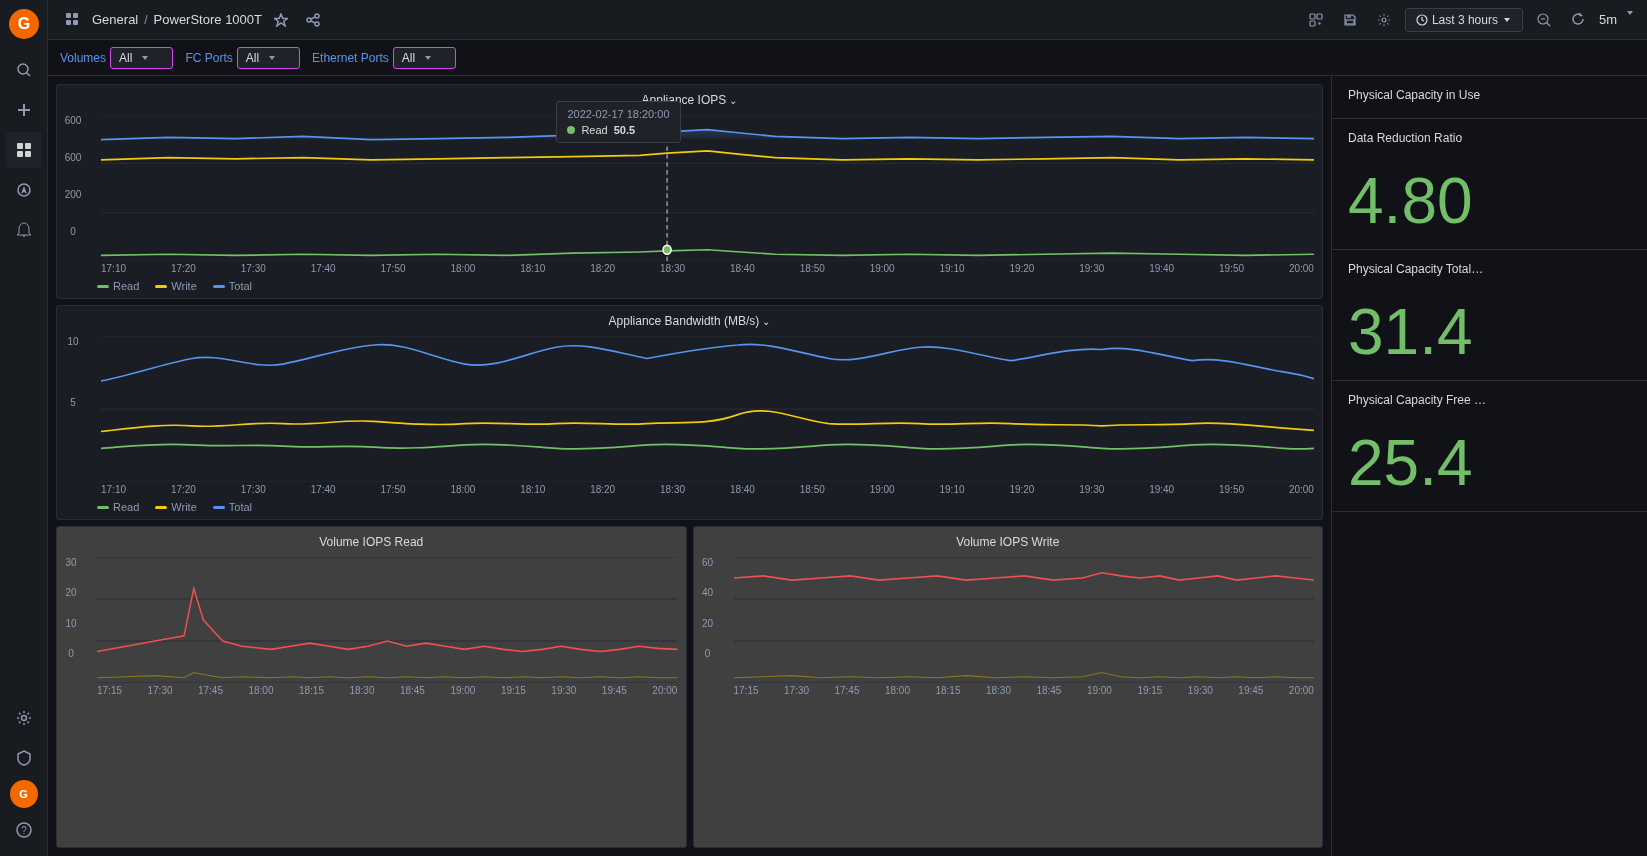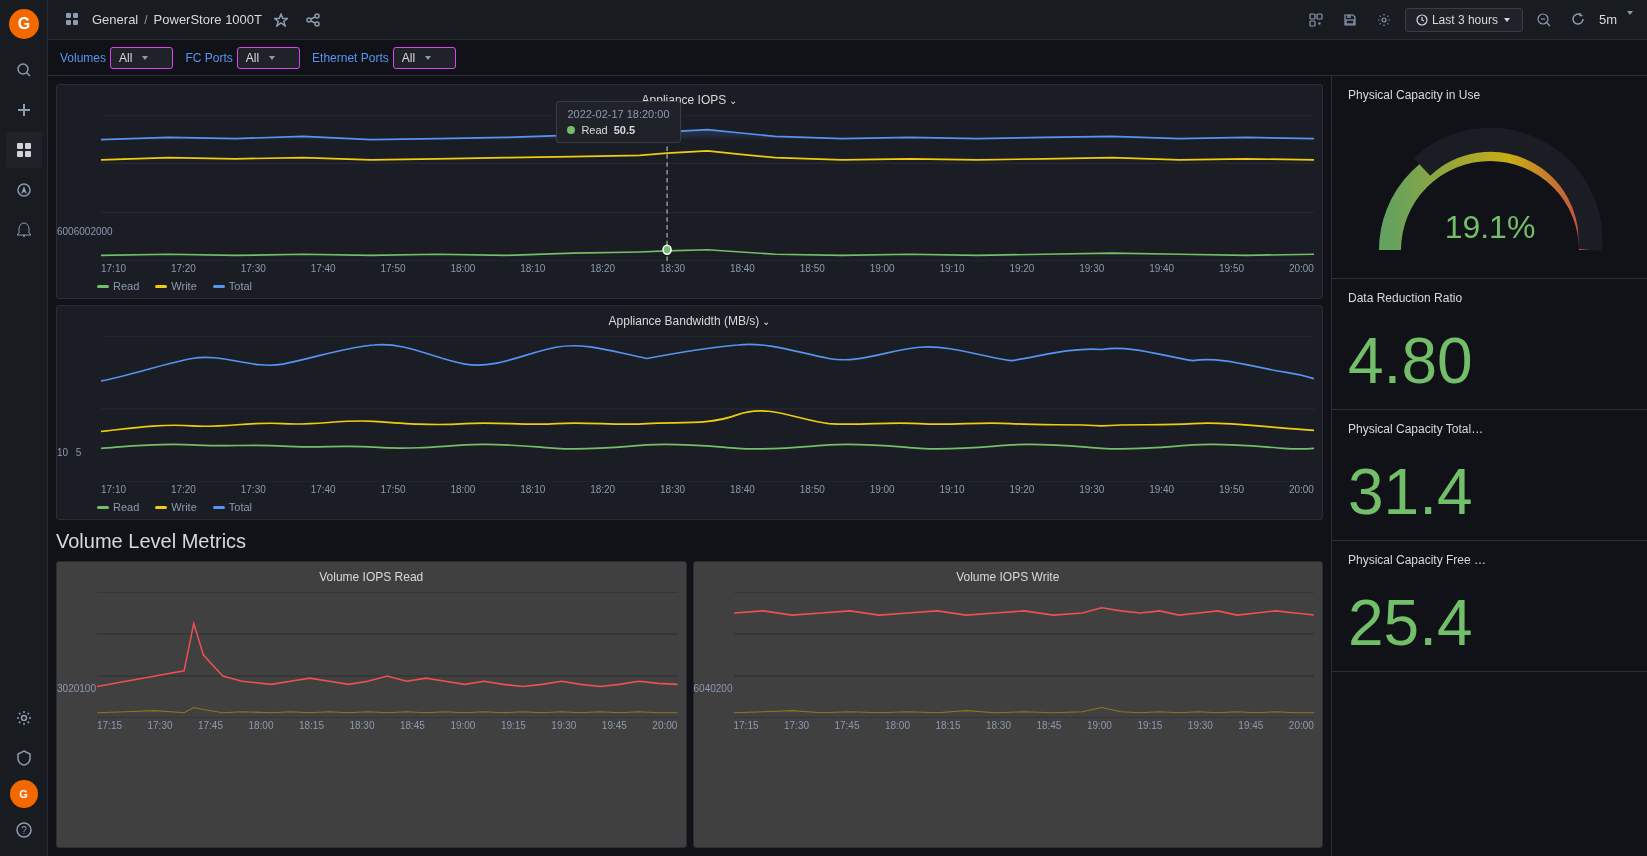--- a/index.html
+++ b/index.html
@@ -221,23 +221,23 @@
     }
 
     
     .y-axis {
       position: absolute;
       left: 0;
       top: 4px;
       bottom: 24px;
       width: 36px;
       display: flex;
-      flex-direction: row;
+      flex-direction: column;
       justify-content: space-between;
-      align-items: flex-end;
+      align-items: center;
       padding-right: 4px;
       font-size: 10px;
       color: #8e9aaf;
     }
 
     
     .chart-svg {
       width: 100%;
       height: 100%;
     }
@@ -667,23 +667,20 @@
             <div class="legend-dot" style="background:#f2cc0c;"></div>
             <span>Write</span>
           </div>
           <div class="legend-item">
             <div class="legend-dot" style="background:#5794f2;"></div>
             <span>Total</span>
           </div>
         </div>
       </div>
 
-      <div style="padding: 4px 0 2px;">
-        <span class="section-title">Volume Level Metrics</span>
-      </div>
 
       <div class="volume-charts-row">
 
         <div class="volume-chart-panel">
           <div class="chart-title">
             <span>Volume IOPS Read</span>
           </div>
           <div style="position:relative; height:130px; padding: 4px 8px 0 40px;">
             <div class="y-axis" style="width:32px;">
               <span>30</span>
@@ -756,40 +753,20 @@
           </div>
         </div>
       </div>
 
     </div>
 
     <div class="right-panel">
 
       <div class="metric-card">
         <div class="metric-card-title">Physical Capacity in Use</div>
-        <div class="gauge-container">
-          <svg width="240" height="140" viewBox="0 0 240 140">
-
-            <defs>
-              <linearGradient id="gaugeGrad" x1="0%" y1="0%" x2="100%" y2="0%">
-                <stop offset="0%" stop-color="#73bf69"></stop>
-                <stop offset="60%" stop-color="#f2cc0c"></stop>
-                <stop offset="100%" stop-color="#e84d4d"></stop>
-              </linearGradient>
-            </defs>
-
-            <path d="M 20,130 A 100,100 0 0,1 220,130" fill="none" stroke="#2a2d35" stroke-width="22"></path>
-
-            <path d="M 20,130 A 100,100 0 0,1 220,130" fill="none" stroke="url(#gaugeGrad)" stroke-width="22" opacity="0.8"></path>
-
-            <path d="M 52,47 A 100,100 0 0,1 220,130" fill="none" stroke="#1a1d23" stroke-width="24"></path>
-
-            <text x="120" y="118" text-anchor="middle" font-size="32" font-weight="300" fill="#73bf69">19.1%</text>
-          </svg>
-        </div>
       </div>
 
       <div class="metric-card">
         <div class="metric-card-title">Data Reduction Ratio</div>
         <div class="metric-card-value-large" style="padding: 16px 0 8px;">4.80</div>
       </div>
 
       <div class="metric-card">
         <div class="metric-card-title">Physical Capacity Total…</div>
         <div class="metric-card-value-large" style="padding: 16px 0 8px;">31.4</div>

